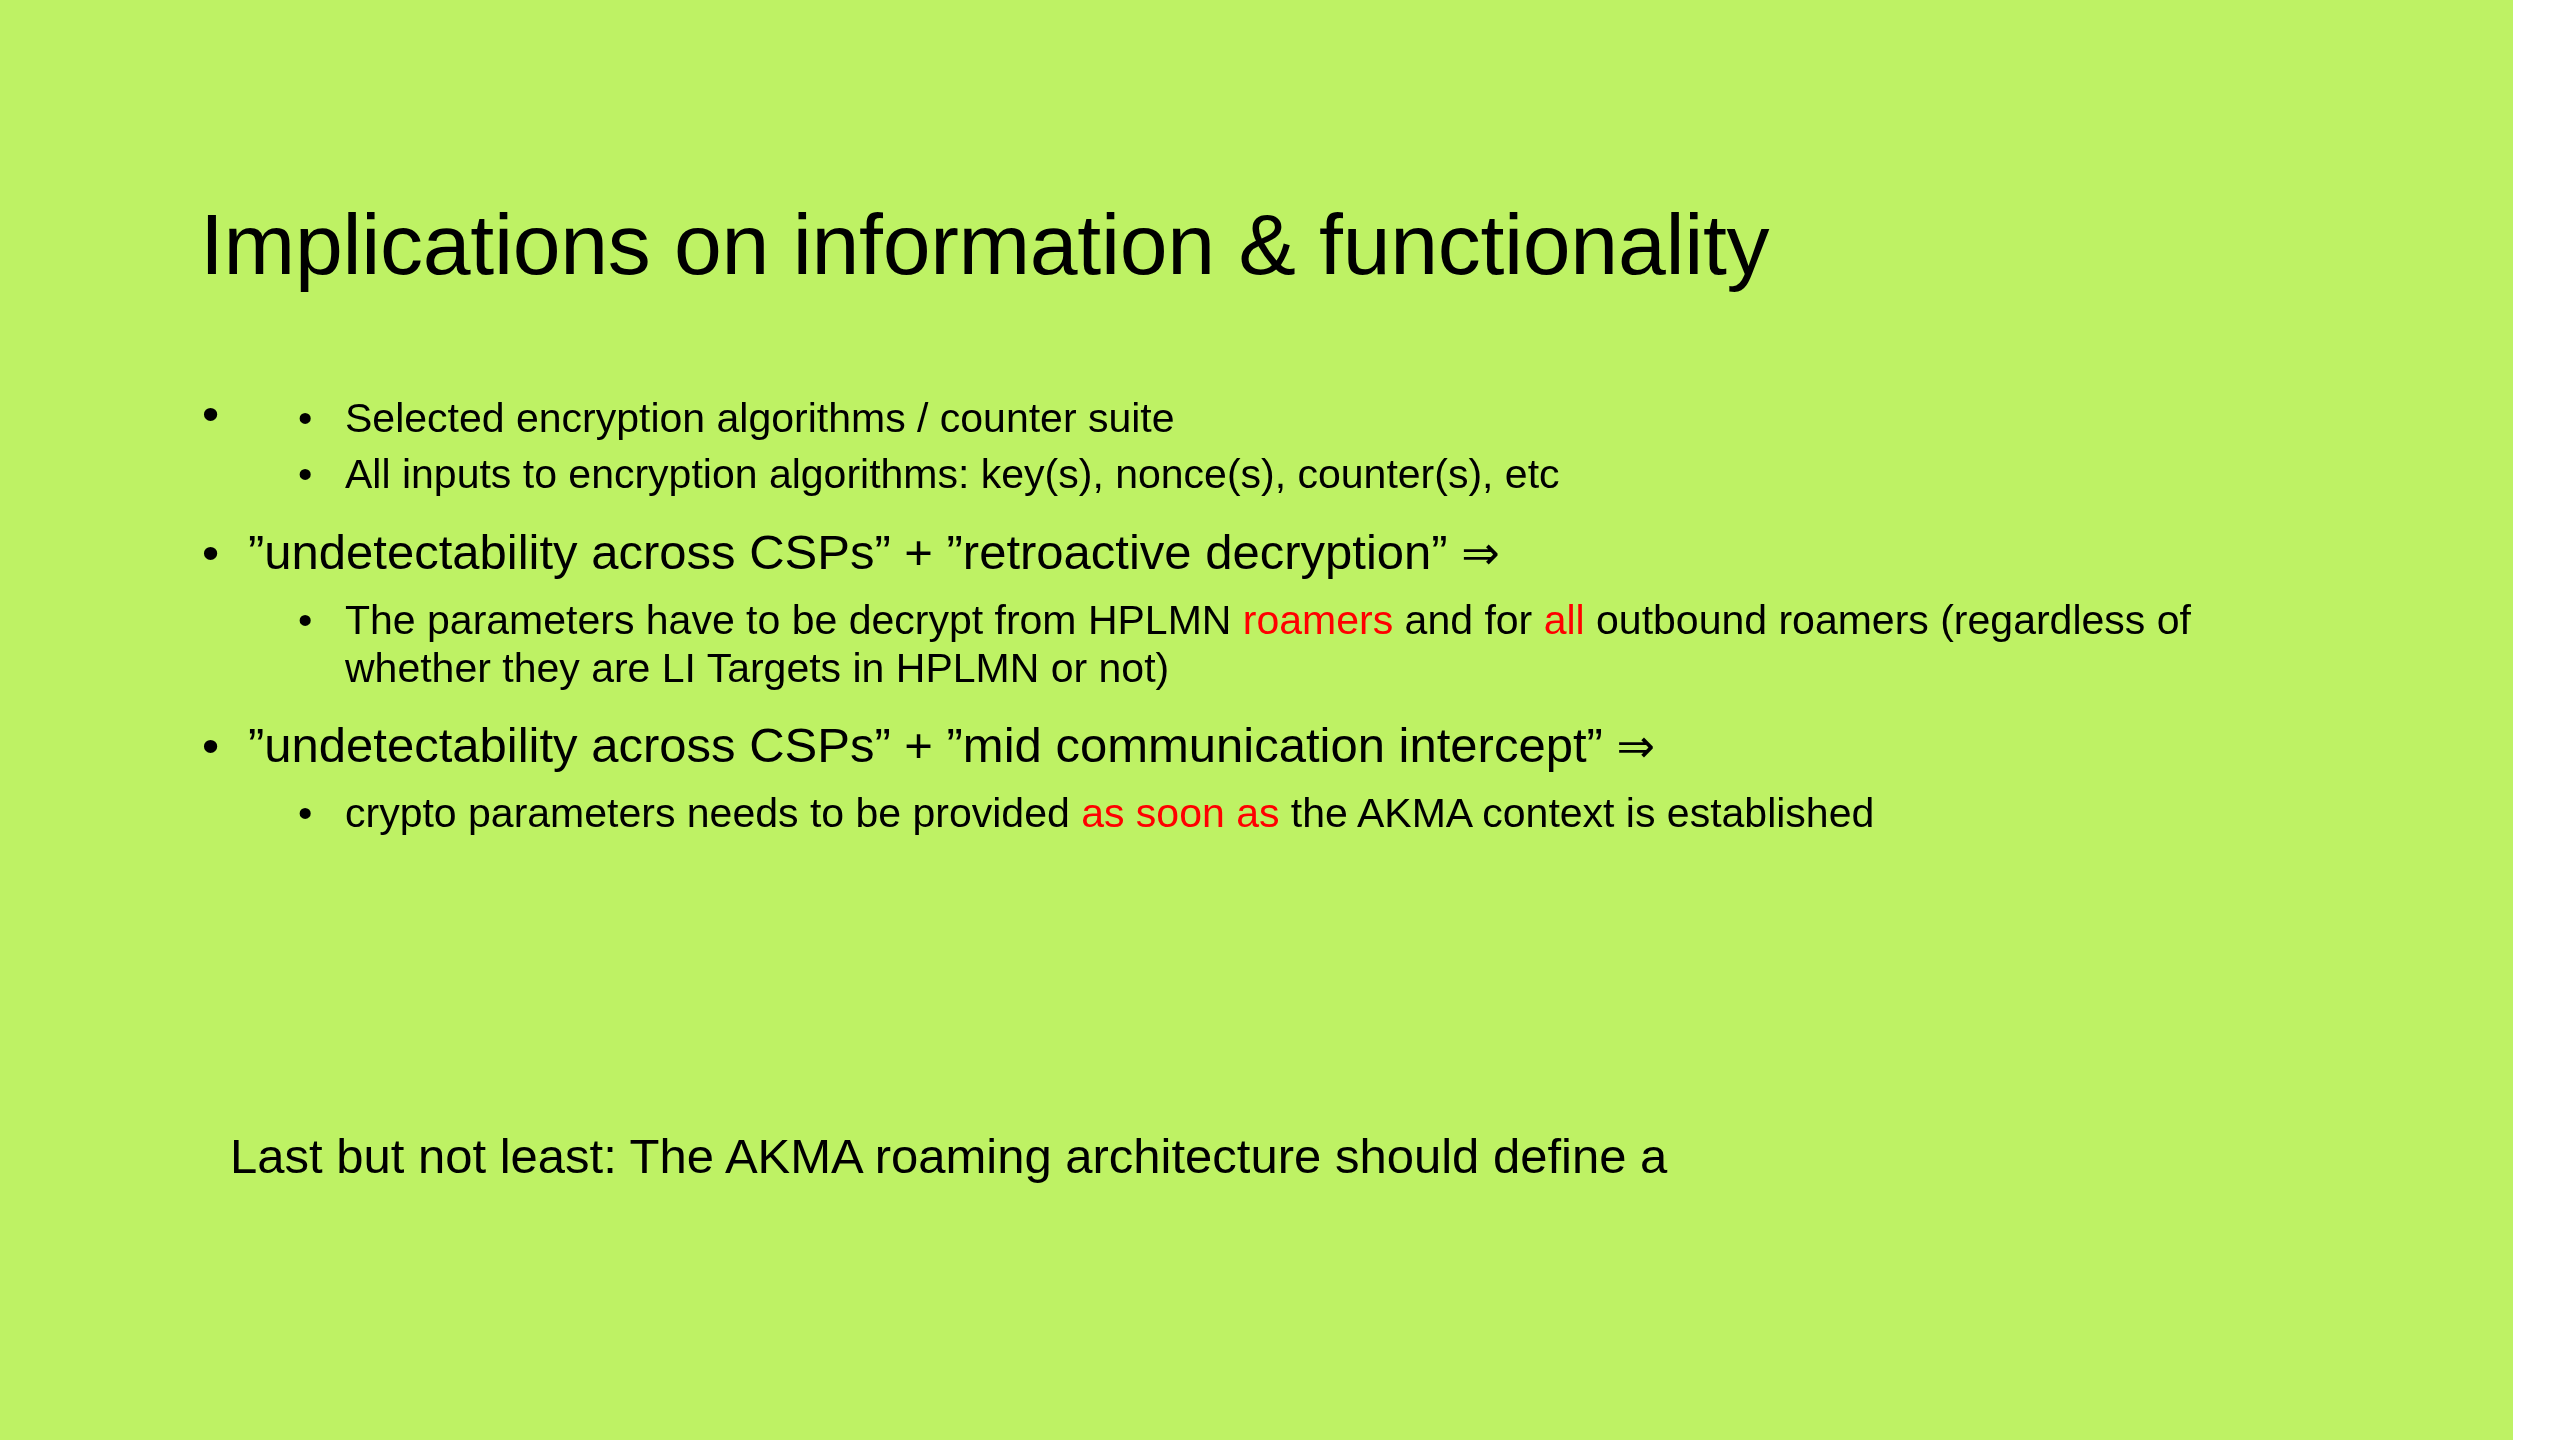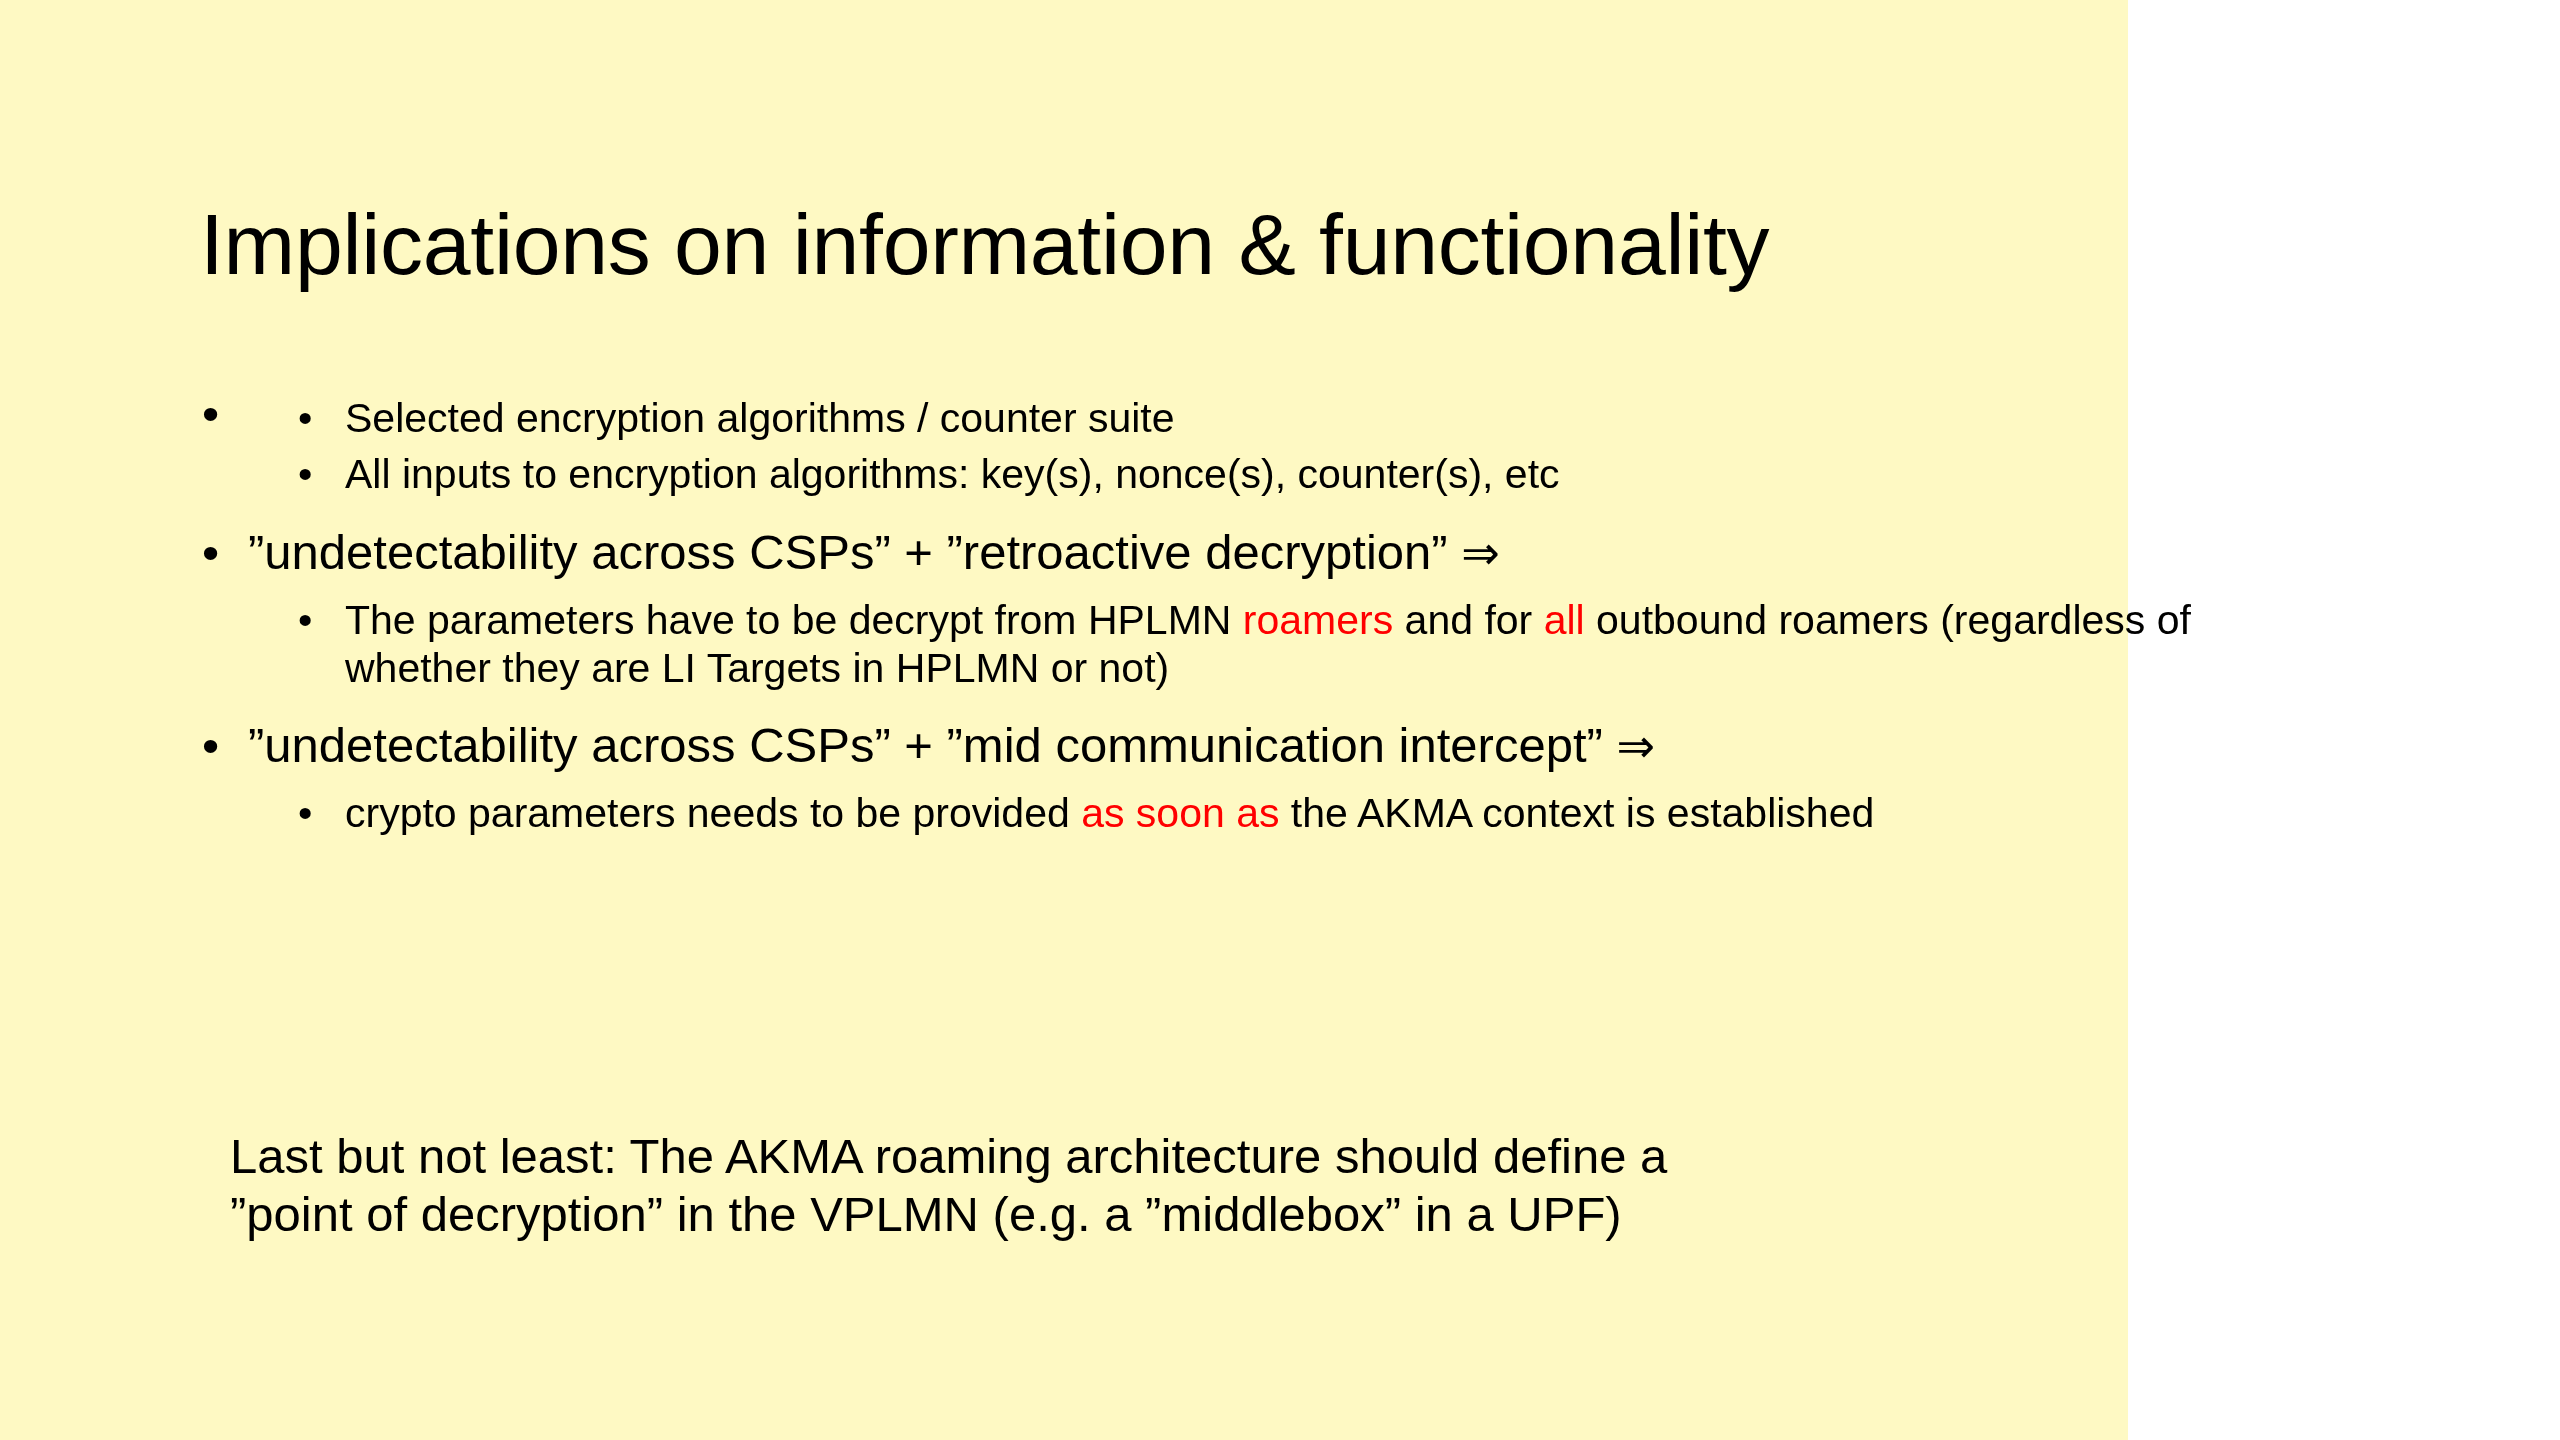--- a/index.html
+++ b/index.html
@@ -12,23 +12,23 @@
     width: 2560px;
     height: 1440px;
     overflow: hidden;
     font-family: "Liberation Sans", sans-serif;
     color: #000000;
     -webkit-font-smoothing: antialiased;
   }
 
   .slide {
     position: relative;
-    width: 2128px;
+    width: 2513px;
     height: 1440px;
-    background: #fef9c3;
+    background: #bef264;
   }
 
   
   .slide-title {
     position: absolute;
     left: 200px;
     top: 140px;
     width: 2200px;
     font-size: 86px;
     font-weight: 400;
@@ -153,16 +153,15 @@
       <div class="sub-spacer"></div>
       <p class="bullet-l2">
         <span class="marker">•</span><span>crypto parameters needs to be provided </span><span class="red">as soon as</span><span> the AKMA context is established</span>
       </p>
     </div>
 
   </div>
 
   <div class="closing">
     <span class="line">Last but not least: The AKMA roaming architecture should define a</span>
-    <span class="line">”point of decryption” in the VPLMN (e.g. a ”middlebox” in a UPF)</span>
   </div>
 
 </div>
 
 </body></html>

